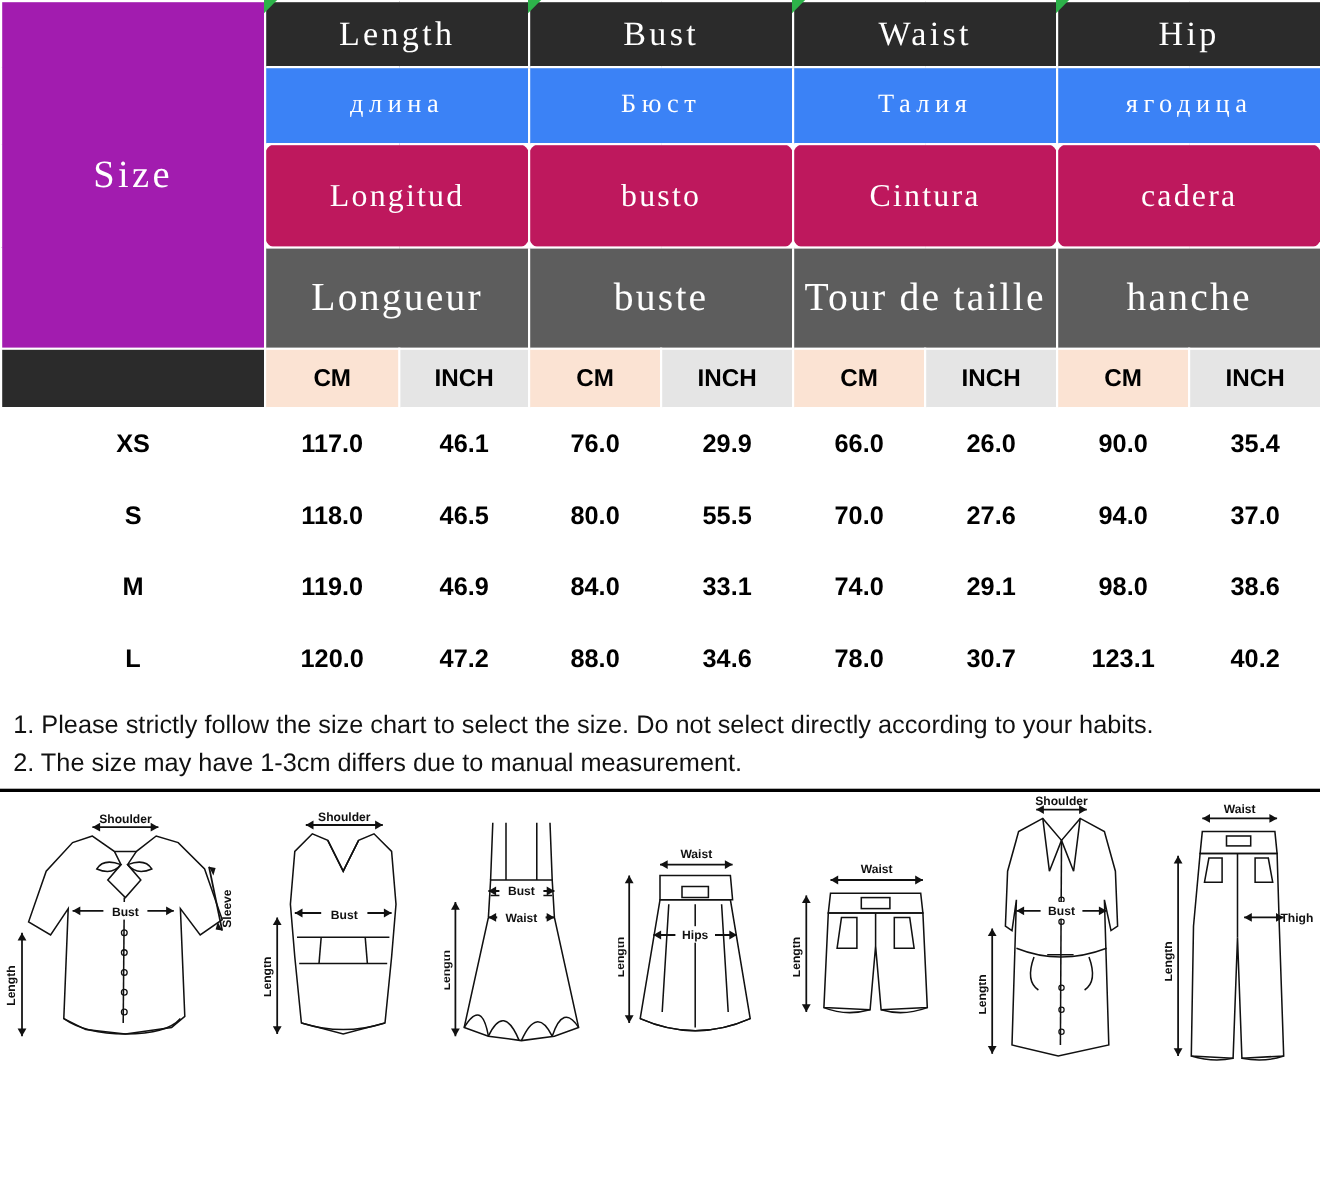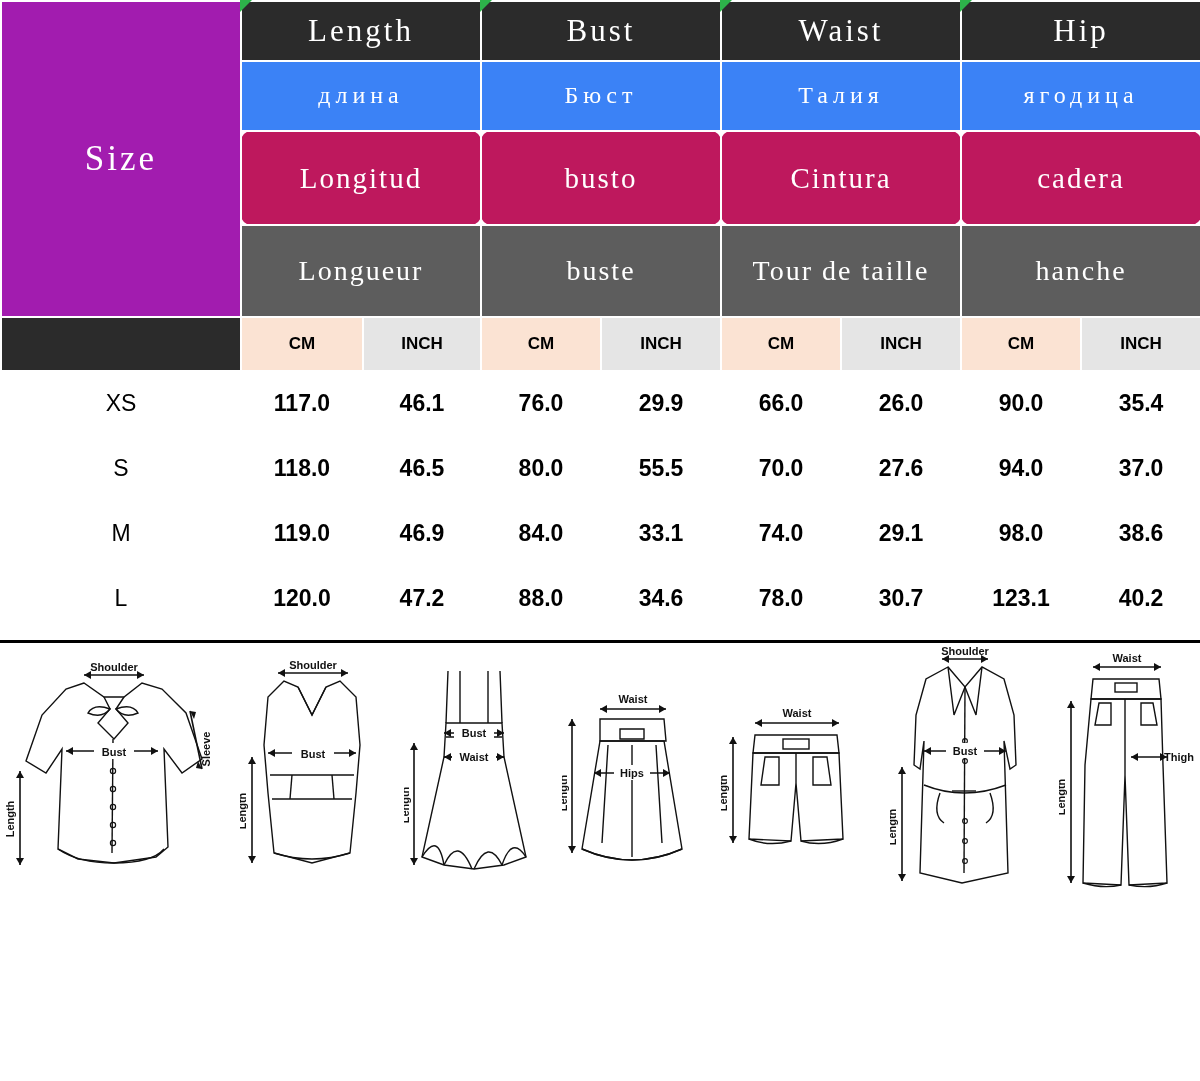--- a/index.html
+++ b/index.html
@@ -64,48 +64,48 @@
     font-family: "Liberation Serif", serif;
     font-size: 29px;
     letter-spacing: 2px;
     height: 92px;
     border-radius: 10px;
   }
   .hdr-fr {
     background: #5d5d5d;
     color: #ffffff;
     font-family: "Liberation Serif", serif;
-    font-size: 28px;
+    font-size: 36px;
     letter-spacing: 2px;
     height: 90px;
     line-height: 1.2;
   }
   .hdr-unit {
     background: #fbe3d3;
     color: #000000;
     font-weight: bold;
-    font-size: 17px;
+    font-size: 22px;
     height: 52px;
     border: 2px solid #ffffff;
     margin-left: 31px;
   }
   .hdr-unit.alt {
     background: #e5e5e5;
   }
   .data-row td {
     border: 1px solid #bdbdbd;
     height: 63px;
     font-size: 23px;
     font-weight: bold;
     background: #ffffff;
     color: #000;
   }
   .data-row td.rowlabel {
     font-size: 23px;
-    font-weight: normal;
+    font-weight: bold;
   }
 
   
   .corner-mark {
     position: absolute;
     width: 0;
     height: 0;
     border-top: 12px solid #2db34a;
     border-right: 12px solid transparent;
     z-index: 5;
@@ -264,20 +264,24 @@
           <td>34.6</td>
           <td>78.0</td>
           <td>30.7</td>
           <td>123.1</td>
           <td>40.2</td>
         </tr>
       </tbody>
     </table>
   </div>
 
+  <div class="notes">
+    <p>1. Please strictly follow the size chart to select the size. Do not select directly according to your habits.</p>
+    <p>2. The size may have 1-3cm differs due to manual measurement.</p>
+  </div>
 
   <div class="rule"></div>
 
   <div class="figures">
 
     <div class="figure">
       <svg width="215" height="240" viewBox="0 0 215 240">
         <g fill="none" stroke="#111" stroke-width="1.4">
           <path d="M78 30 L60 36 L36 62 L20 108 L40 120 L56 96 L52 196 L72 206 L108 210 L150 204 L162 194 L158 96 L176 120 L196 106 L180 60 L156 36 L136 30 L118 44 L98 44 Z"></path>
           <path d="M98 44 L104 56 L92 70 L108 86 L122 70 L110 56 L118 44"></path>

